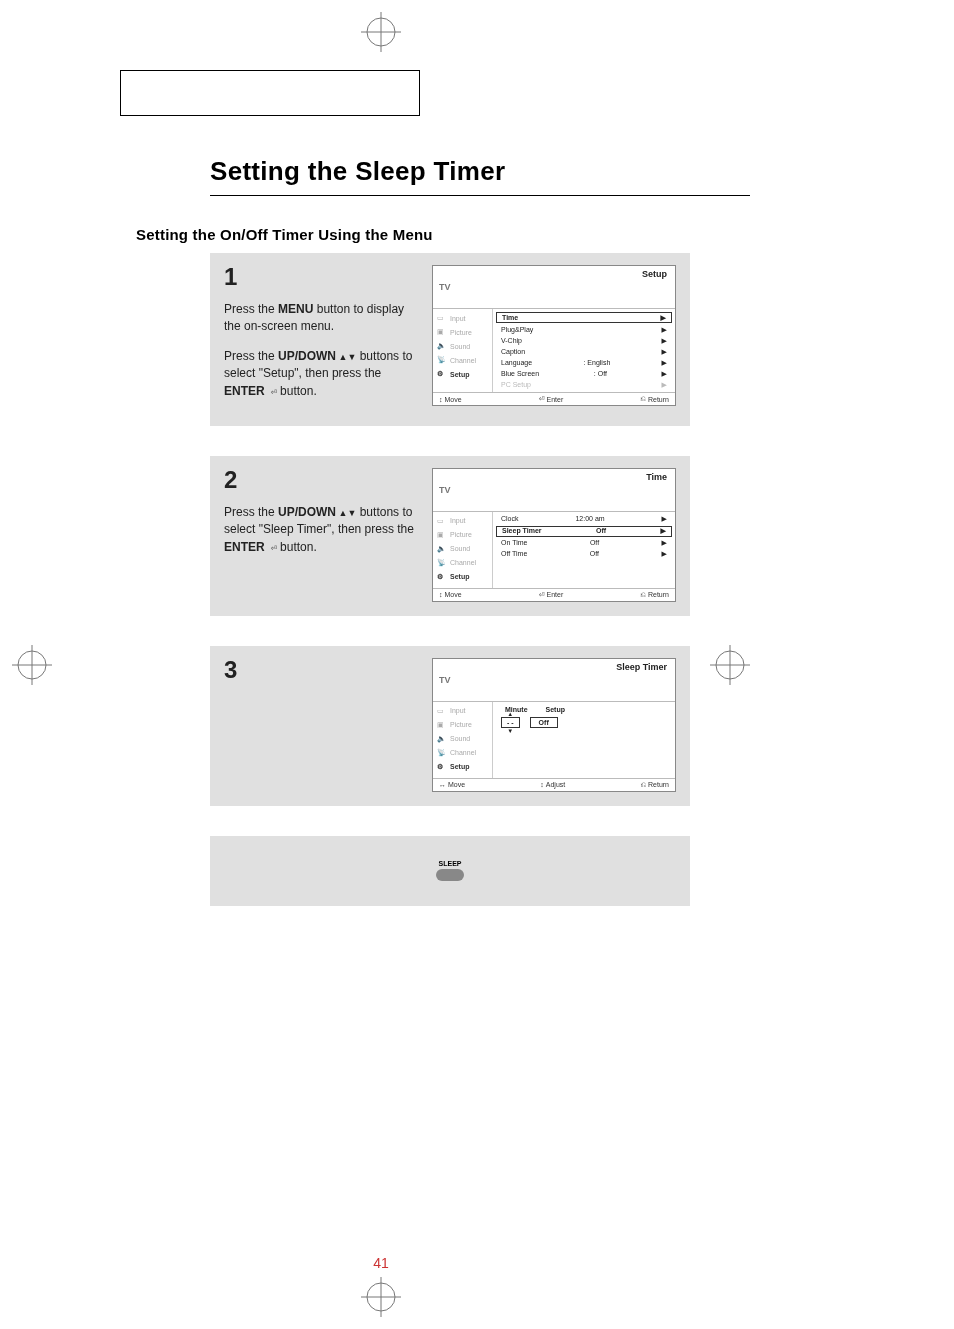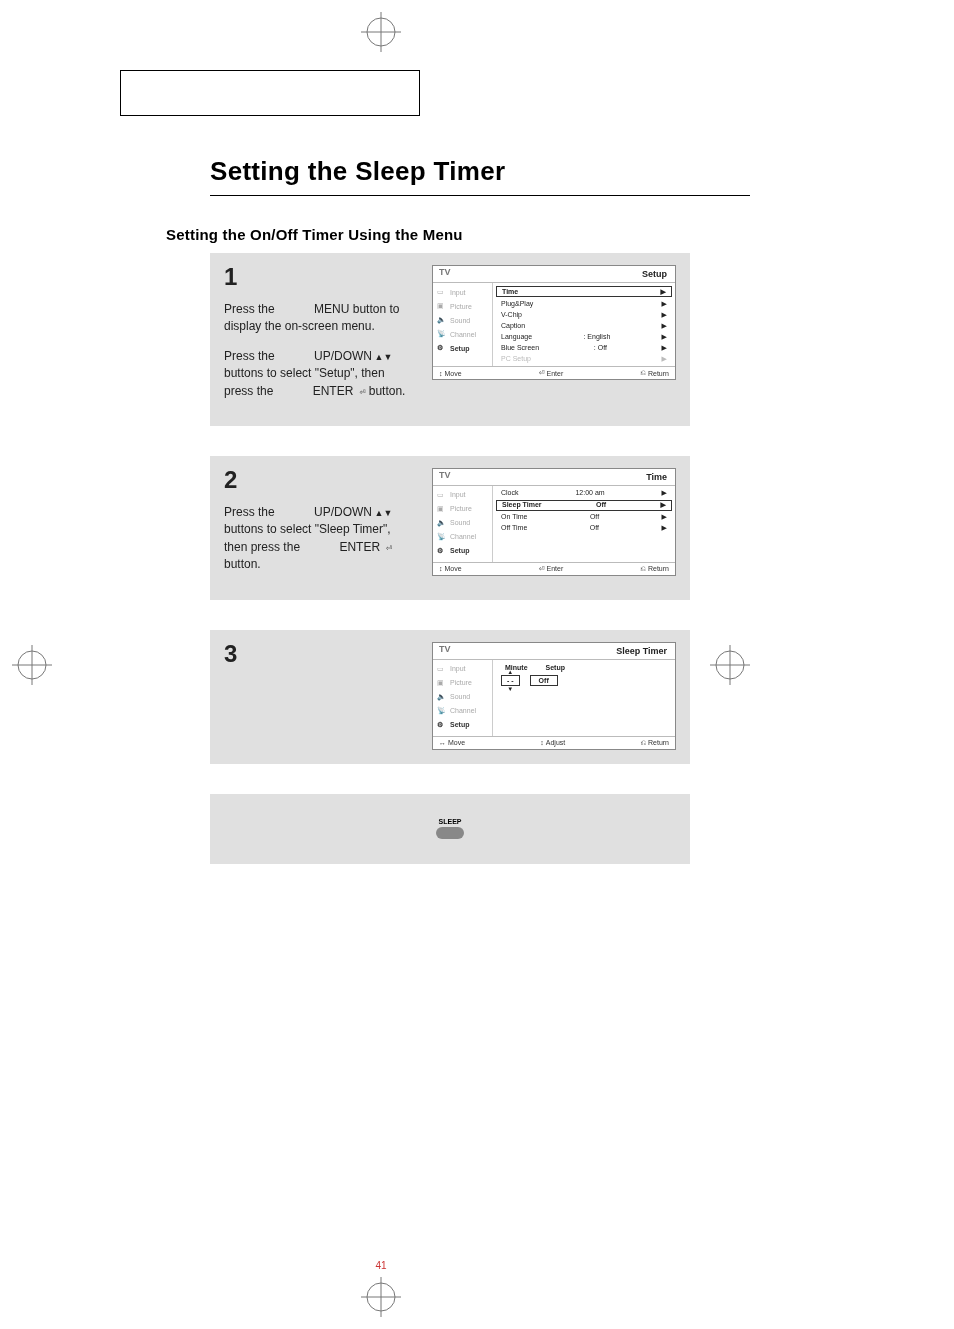--- a/index.html
+++ b/index.html
@@ -41,21 +41,21 @@
   }
   .rule {
     height: 1px;
     background: #000;
     margin: 8px 0 30px 130px;
     width: 540px;
   }
   h2 {
     font-size: 15px;
     font-weight: 700;
-    margin: 0 0 10px 86px;
+    margin: 0 0 10px 56px;
     letter-spacing: 0.2px;
   }
   .step-block {
     background: #e0e0e0;
     margin: 0 0 30px 130px;
     width: 480px;
     padding: 12px 14px 14px 14px;
     display: flex;
     gap: 18px;
     align-items: flex-start;
@@ -66,37 +66,37 @@
     font-size: 12px;
     line-height: 1.45;
     color: #222;
   }
   .step-num {
     font-size: 24px;
     font-weight: 700;
     line-height: 1;
     margin-bottom: 4px;
   }
-  .step-text b { font-weight: 400; margin-left: 36px; }
+  .step-text b { font-weight: 700; }
   .step-text .tri { font-size: 9px; }
   .step-text .enter-icon { font-family: monospace; font-size: 10px; }
 
   .osd {
     flex: 1;
     background: #fff;
     border: 1px solid #888;
     font-size: 8px;
     color: #222;
   }
   .osd-head {
     display: flex;
   }
   .osd-tv {
     width: 60px;
-    padding: 1px 6px;
+    padding: 16px 6px;
     font-weight: 700;
     font-size: 9px;
     border-bottom: 1px solid #bbb;
     color: #777;
   }
   .osd-title {
     flex: 1;
     text-align: right;
     padding: 3px 8px;
     font-weight: 700;
@@ -182,21 +182,21 @@
   .sleep-btn {
     width: 28px; height: 12px;
     background: #888; border-radius: 6px;
     margin: 2px auto 0;
   }
   .page-num {
     position: absolute;
     bottom: 58px;
     left: 0; right: 0;
     text-align: center;
-    font-size: 10px;
+    font-size: 14px;
     color: #c33;
   }
 </style>
 </head>
 <body>
 
 <div class="page">
 
   <div class="crop-mark crop-top">
     <svg width="40" height="40">

